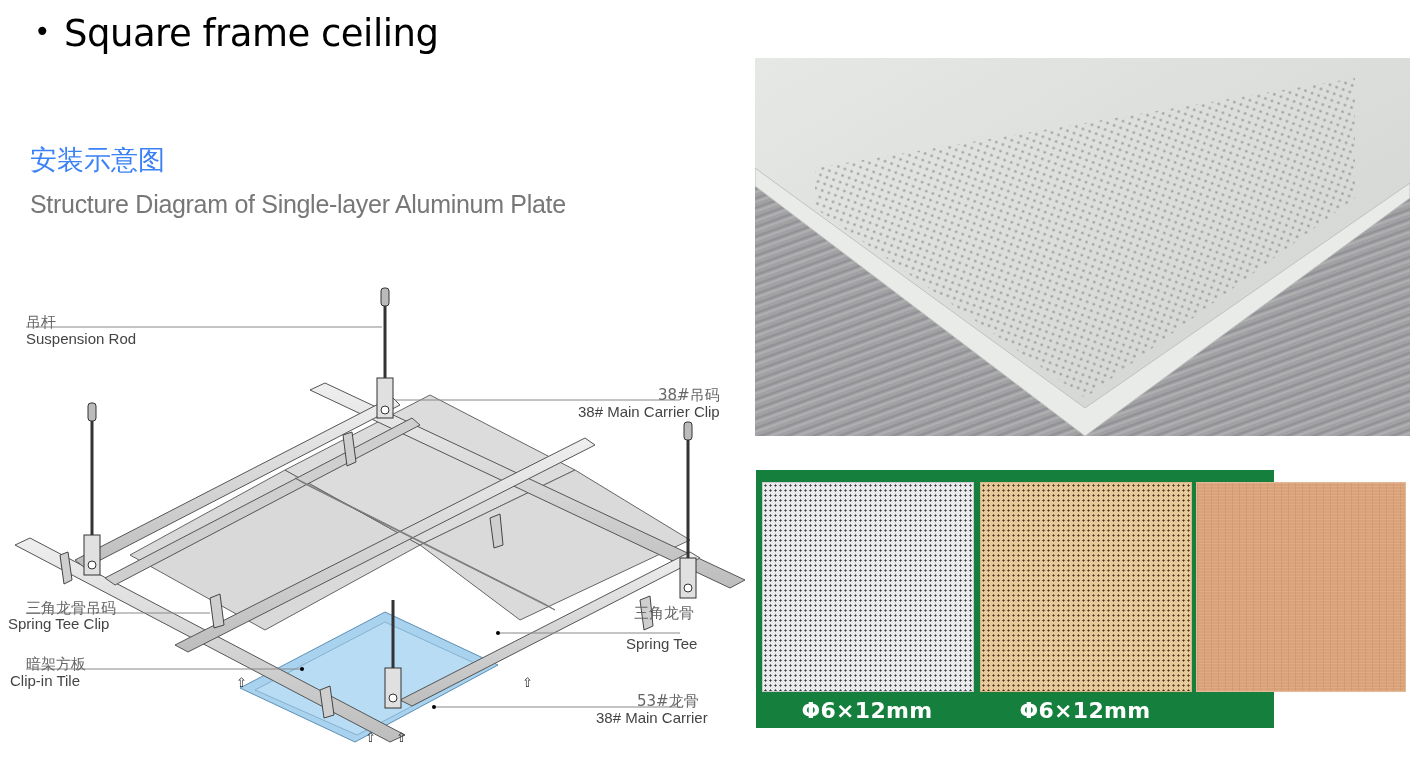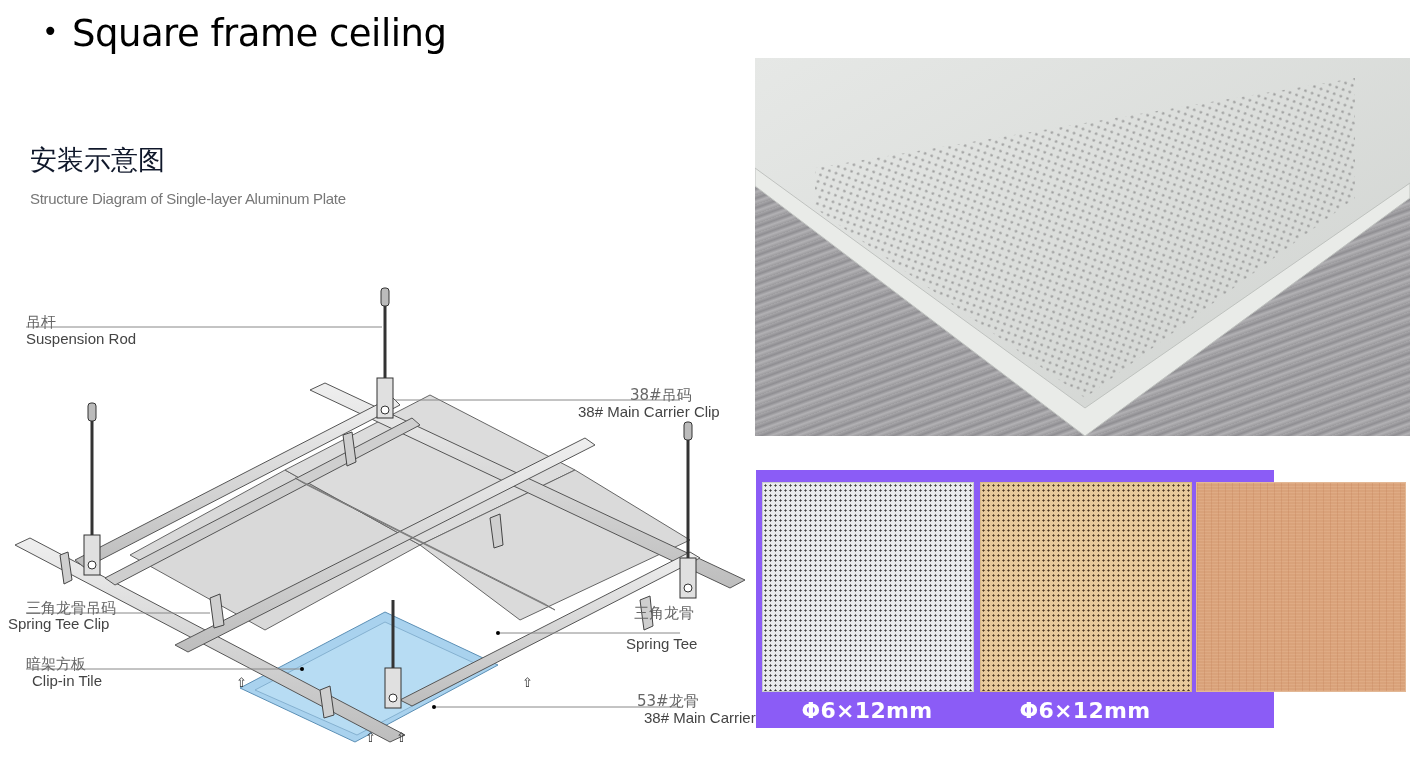--- a/index.html
+++ b/index.html
@@ -1,28 +1,28 @@
 <!DOCTYPE html>
 <html><head>
 <meta charset="utf-8">
 <style>
   html, body { margin:0; padding:0; background:#ffffff; }
   body { width:1419px; height:783px; position:relative; overflow:hidden; font-family:"Liberation Sans", sans-serif; }
   .abs { position:absolute; }
-  .title { left:42px; top:12px; font-family:"DejaVu Sans", sans-serif; font-size:37px; color:#000; letter-spacing:-0.5px; white-space:nowrap; }
+  .title { left:34px; top:12px; font-family:"DejaVu Sans", sans-serif; font-size:37px; color:#000; letter-spacing:-0.5px; white-space:nowrap; }
   .title .bullet { display:inline-block; margin-right:14px; font-size:28px; position:relative; top:-5px; }
-  .cn-heading { left:30px; top:142px; font-family:Liberation Mono, monospace; font-size:27px; color:#0f172a; }
-  .en-heading { left:30px; top:190px; font-size:15px; color:#777; letter-spacing:-0.3px; }
+  .cn-heading { left:30px; top:142px; font-family:Liberation Mono, monospace; font-size:27px; color:#3b82f6; }
+  .en-heading { left:30px; top:190px; font-size:25px; color:#777; letter-spacing:-0.3px; }
   .callout-cn { font-family:"DejaVu Sans", sans-serif; font-size:15px; color:#666; white-space:nowrap; }
   .callout-en { font-size:15px; color:#444; white-space:nowrap; }
   .arrow { font-size:13px; color:#333; }
   .photo { left:755px; top:58px; width:655px; height:378px; overflow:hidden;
     background: repeating-linear-gradient(-20deg, #9c9b9e 0px, #b2b1b4 3px, #8f8e92 6px, #a8a7aa 9px); }
   .photo .tile { position:absolute; left:0; top:0; width:100%; height:100%; }
-  .swatch-panel { left:756px; top:470px; width:518px; height:258px; background:#8b5cf6; }
+  .swatch-panel { left:756px; top:470px; width:518px; height:258px; background:#15803d; }
   .swatch { position:absolute; top:12px; width:210px; height:208px; }
   .swatch.white { left:6px; background-color:#e9ebed; border:1px solid #c9cbce;
     background-image: radial-gradient(circle, #3a3a3a 0.9px, transparent 1.2px); background-size:5px 5px; }
   .swatch.gold { left:224px; background-color:#e8c99a; border:1px solid #d8b888;
     background-image: radial-gradient(circle, #4a3420 0.9px, transparent 1.2px); background-size:5px 5px; }
   .swatch.wood { left:440px; width:208px; background-color:#d9a27a; border:1px solid #e3b895;
     background-image:
       repeating-linear-gradient(90deg, rgba(190,120,80,0.25) 0px, rgba(190,120,80,0.25) 1px, transparent 1px, transparent 7px),
       repeating-linear-gradient(0deg, rgba(255,220,190,0.15) 0px, rgba(255,220,190,0.15) 1px, transparent 1px, transparent 3px); }
   .swatch-label { position:absolute; top:228px; width:210px; text-align:center; color:#ffffff;
@@ -107,34 +107,34 @@
       <circle cx="302" cy="669" r="2"></circle>
       <circle cx="498" cy="633" r="2"></circle>
       <circle cx="434" cy="707" r="2"></circle>
     </g>
   </svg>
 </div>
 
 <div class="abs callout-cn" style="left:26px; top:313px;">吊杆</div>
 <div class="abs callout-en" style="left:26px; top:330px;">Suspension Rod</div>
 
-<div class="abs callout-cn" style="left:630px; top:386px;">38#吊码</div>
+<div class="abs callout-cn" style="left:658px; top:386px;">38#吊码</div>
 <div class="abs callout-en" style="left:578px; top:403px;">38# Main Carrier Clip</div>
 
 <div class="abs callout-cn" style="left:26px; top:599px;">三角龙骨吊码</div>
 <div class="abs callout-en" style="left:8px; top:615px;">Spring Tee Clip</div>
 
 <div class="abs callout-cn" style="left:634px; top:604px;">三角龙骨</div>
 <div class="abs callout-en" style="left:626px; top:635px;">Spring Tee</div>
 
 <div class="abs callout-cn" style="left:26px; top:655px;text-align:center;">暗架方板</div>
-<div class="abs callout-en" style="left:32px; top:672px;">Clip-in Tile</div>
+<div class="abs callout-en" style="left:10px; top:672px;">Clip-in Tile</div>
 
 <div class="abs callout-cn" style="left:637px; top:692px;">53#龙骨</div>
-<div class="abs callout-en" style="left:596px; top:709px;margin-left:48px;">38#  Main Carrier</div>
+<div class="abs callout-en" style="left:596px; top:709px;">38#  Main Carrier</div>
 
 <div class="abs arrow" style="left:236px; top:675px;">⇧</div>
 <div class="abs arrow" style="left:522px; top:675px;">⇧</div>
 <div class="abs arrow" style="left:365px; top:730px;">⇧</div>
 <div class="abs arrow" style="left:396px; top:730px;">⇧</div>
 
 <div class="abs photo">
   <svg class="tile" viewBox="0 0 655 378" preserveAspectRatio="none">
     <defs>
       <pattern id="holes" width="7" height="7" patternUnits="userSpaceOnUse" patternTransform="rotate(20)">

